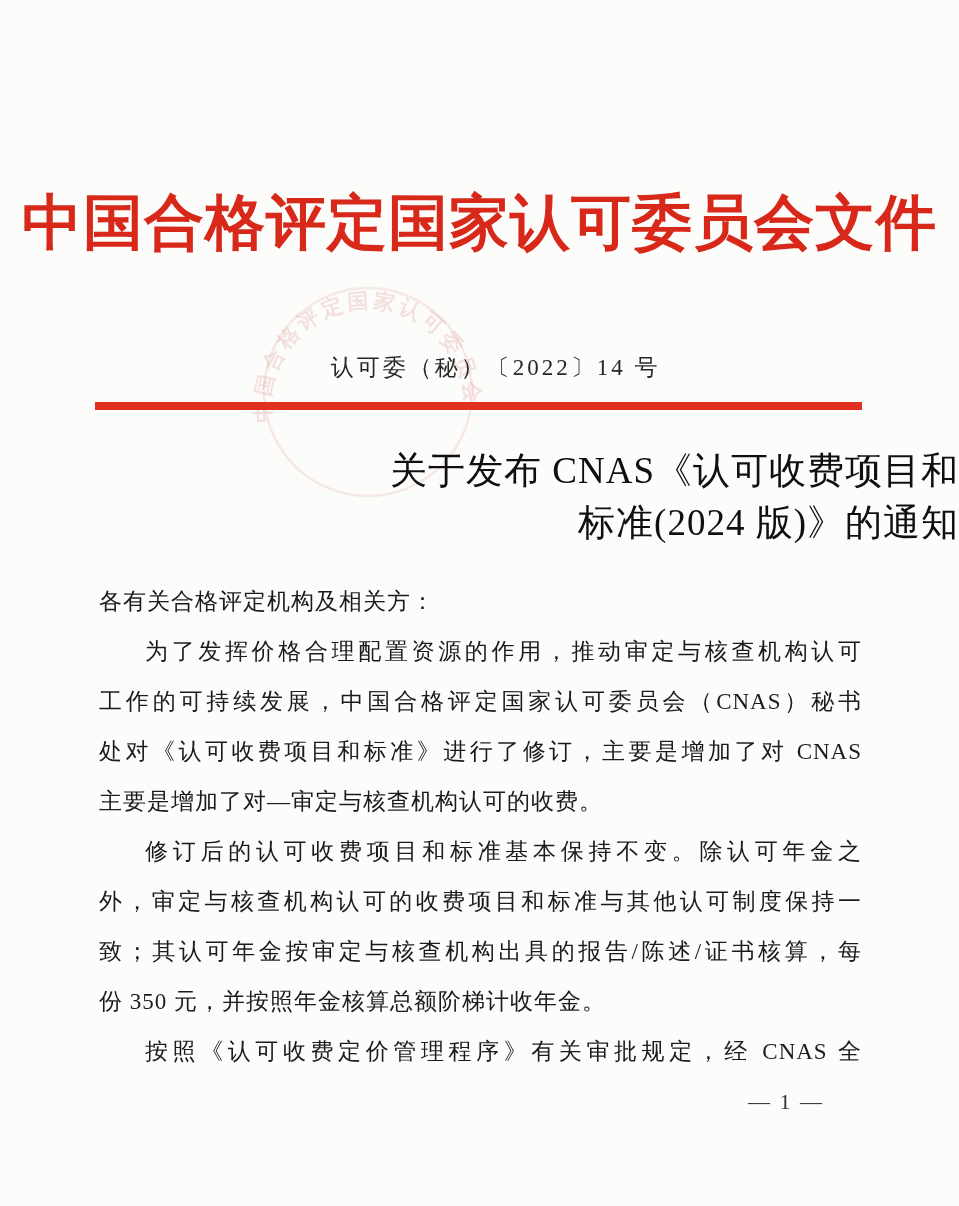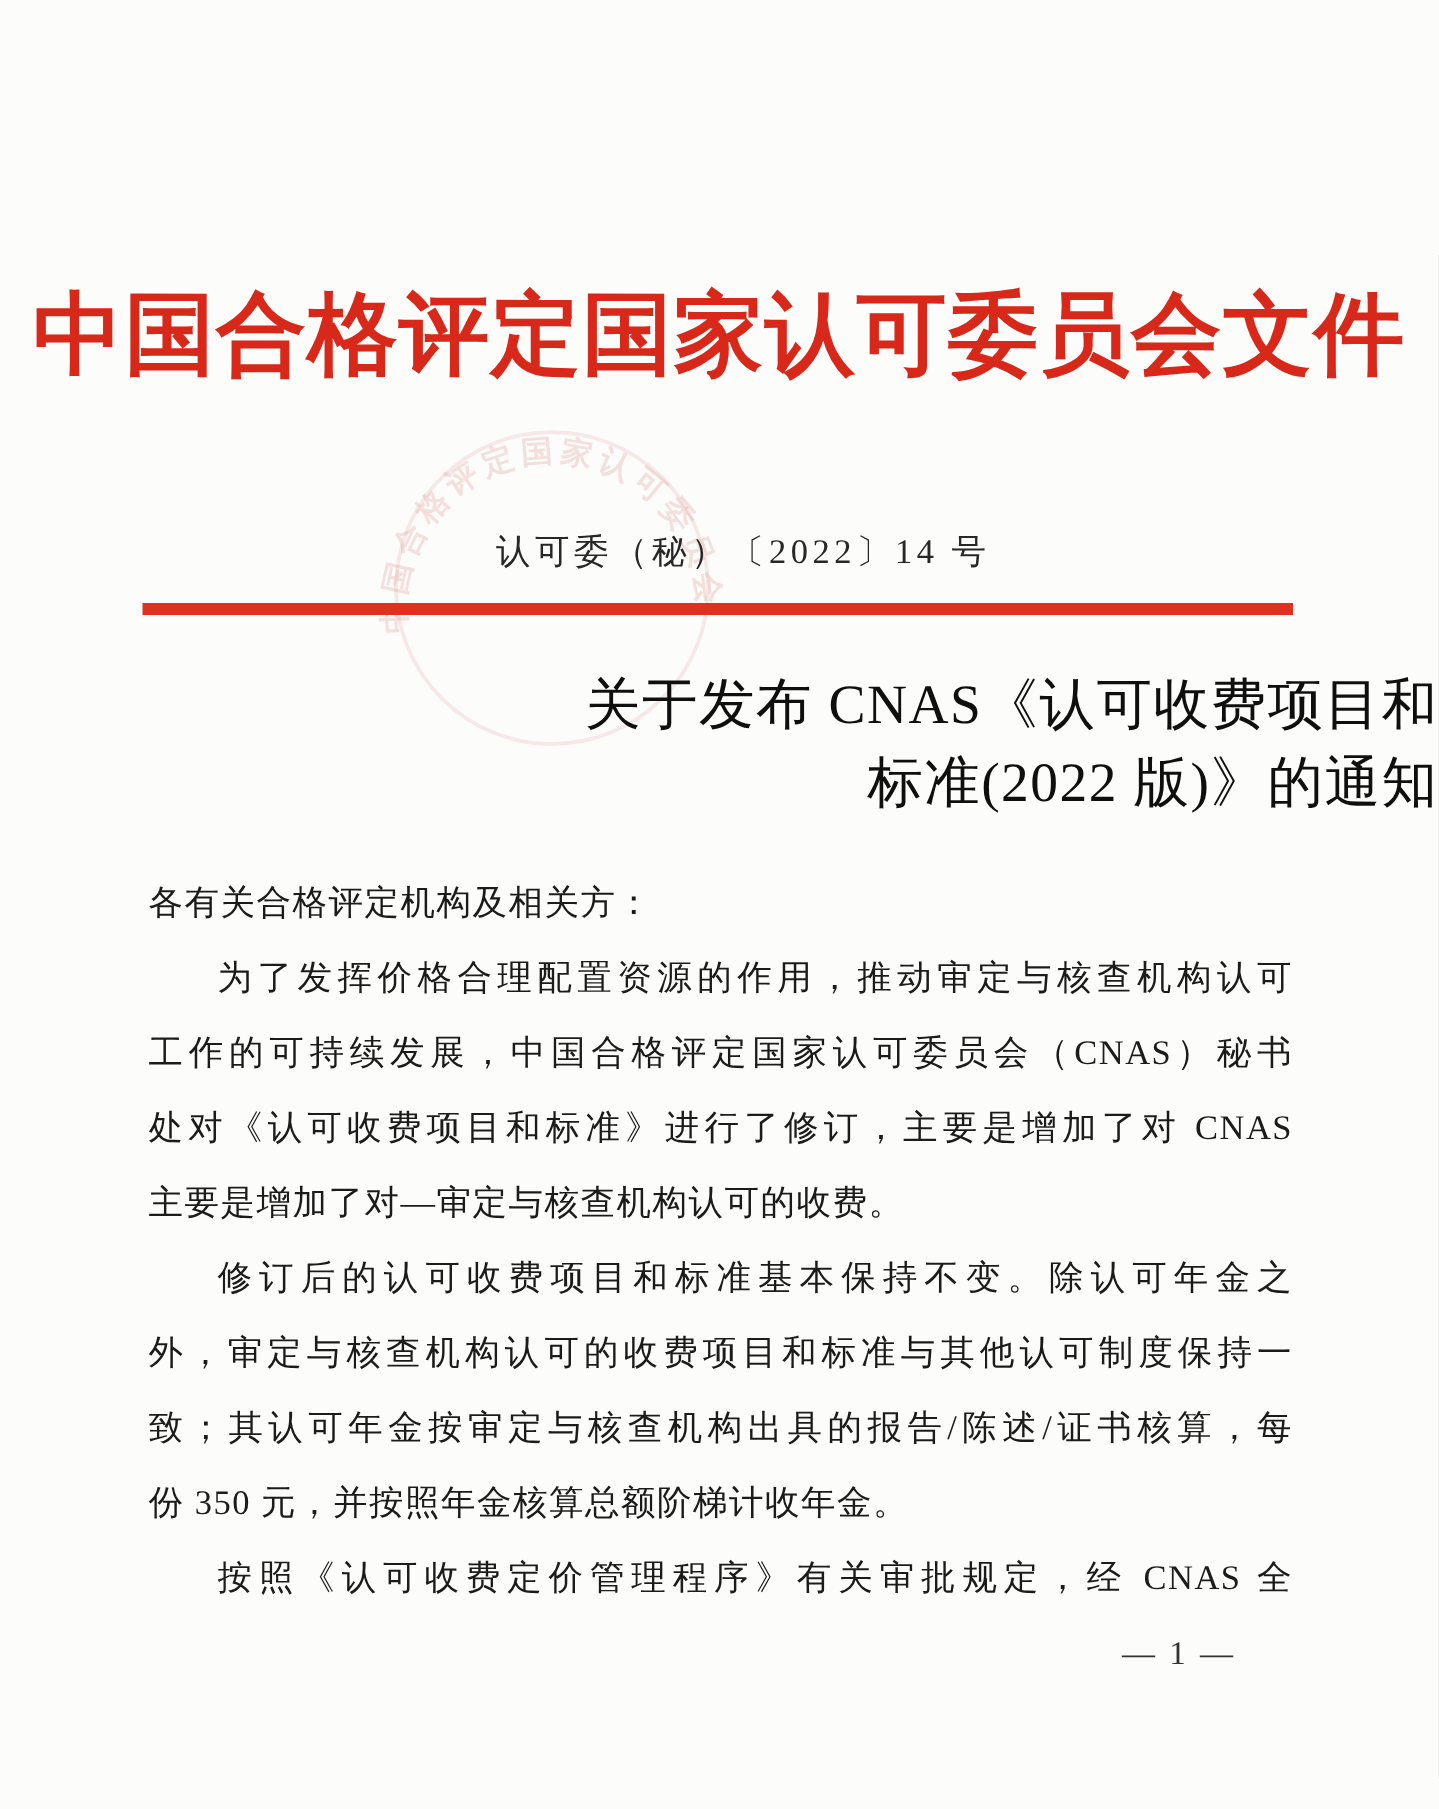--- a/index.html
+++ b/index.html
@@ -126,21 +126,21 @@
   </svg>
 
   <div class="org-title">中国合格评定国家认可委员会文件</div>
 
   <div class="doc-number">认可委（秘）〔2022〕14 号</div>
 
   <div class="red-rule"></div>
 
   <div class="notice-title">
     <div>关于发布 CNAS《认可收费项目和</div>
-    <div>标准(2022 版)》的通知</div>
+    <div>标准(2024 版)》的通知</div>
   </div>
 
   <div class="body-text">
     <div class="line">各有关合格评定机构及相关方：</div>
     <div class="line indent just">为了发挥价格合理配置资源的作用，推动审定与核查机构认可</div>
     <div class="line just">工作的可持续发展，中国合格评定国家认可委员会（CNAS）秘书</div>
     <div class="line just">处对《认可收费项目和标准》进行了修订，主要是增加了对 CNAS</div>
     <div class="line">主要是增加了对—审定与核查机构认可的收费。</div>
     <div class="line indent just">修订后的认可收费项目和标准基本保持不变。除认可年金之</div>
     <div class="line just">外，审定与核查机构认可的收费项目和标准与其他认可制度保持一</div>

